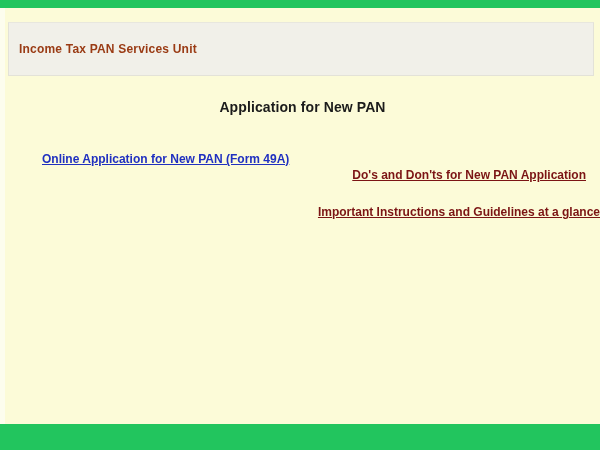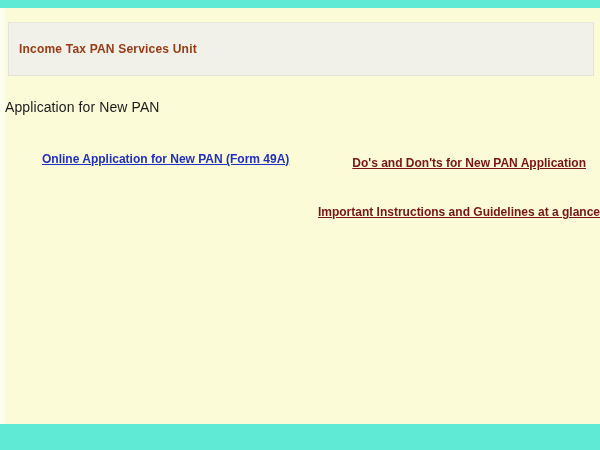--- a/index.html
+++ b/index.html
@@ -12,21 +12,21 @@
     background: #ffffff;
     font-family: "Liberation Sans", sans-serif;
     overflow: hidden;
   }
 
   
   #page-root {
     position: relative;
     width: 600px;
     height: 450px;
-    background: #5eead4;
+    background: #22c55e;
   }
 
   #page-body {
     position: absolute;
     left: 0px;
     top: 8px;
     width: 600px;
     height: 416px;
     background: #fcfbd8;
     box-sizing: border-box;
@@ -113,22 +113,23 @@
     top: 76px;
     width: 595px;
     height: 348px;
   }
 
   #page-title {
     position: absolute;
     left: 0;
     top: 23px;
     width: 595px;
+    text-align: center;
     font-size: 14px;
-    font-weight: normal;
+    font-weight: bold;
     color: #1b1b1b;
     letter-spacing: 0.1px;
   }
 
   .link {
     font-size: 12px;
     font-weight: bold;
     text-decoration: underline;
     white-space: nowrap;
     cursor: pointer;
@@ -144,21 +145,21 @@
     height: 18px;
   }
   #link-online-application {
     position: absolute;
     left: 22px;
     top: 0;
   }
   #link-dos-and-donts {
     position: absolute;
     right: 14px;
-    top: 4px;
+    top: 16px;
   }
 
   #link-instructions-wrap {
     position: absolute;
     left: 0;
     top: 126px;
     width: 595px;
     text-align: right;
   }
 </style>

